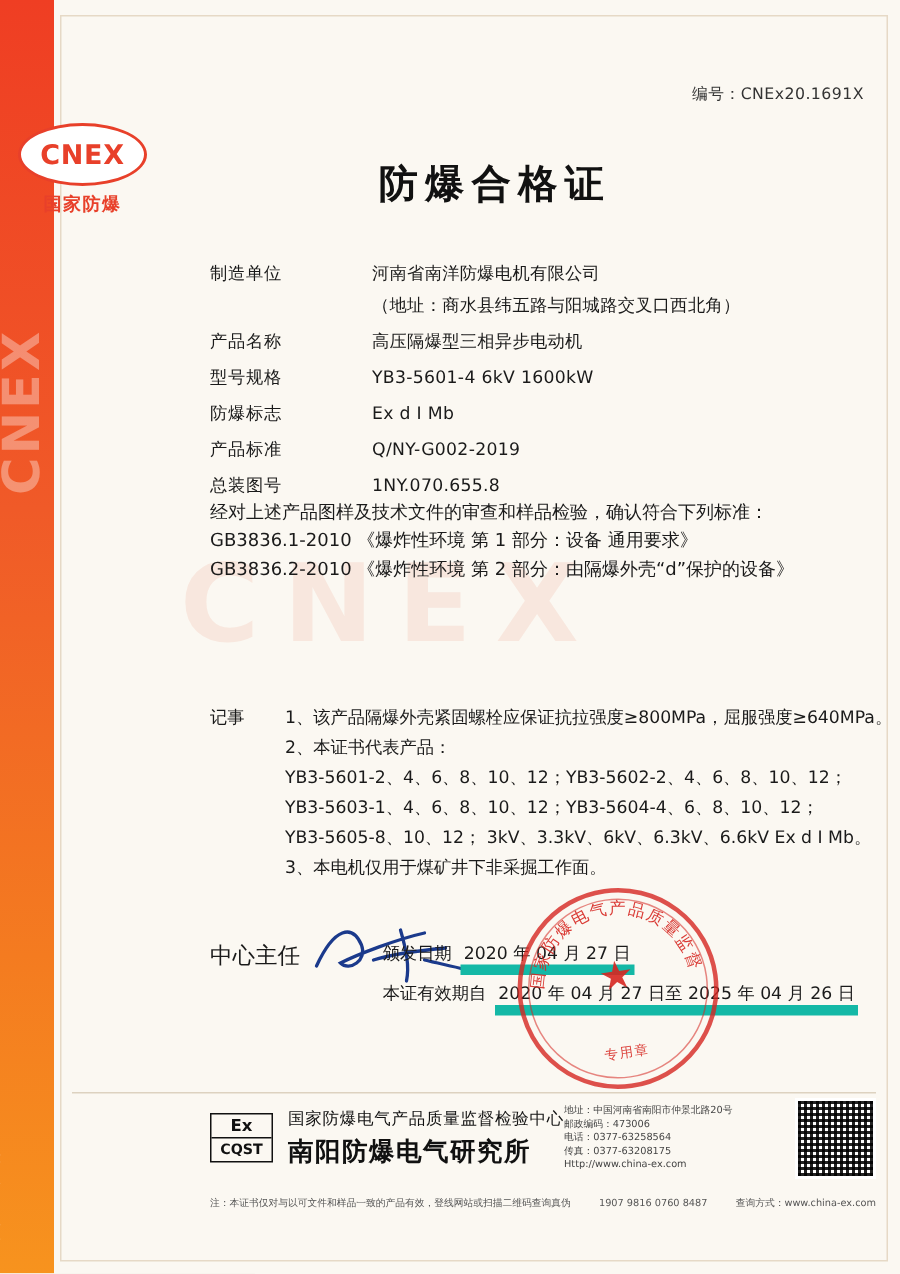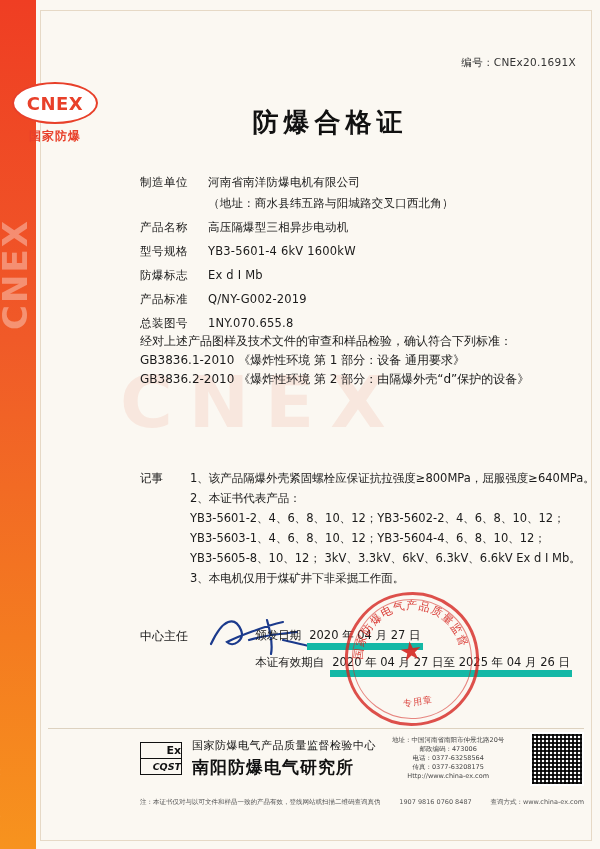--- a/index.html
+++ b/index.html
@@ -76,39 +76,39 @@
     text-align:center;
     font-size:26px;font-weight:bold;color:#111;letter-spacing:5px;
     padding-left:60px;
   }
   
   .fields{
     position:absolute;left:140px;top:175px;width:420px;
   }
   .row{display:flex;margin-bottom:9px;font-size:11.5px;color:#1a1a1a;line-height:15px;}
   .row .lab{width:68px;flex:0 0 68px;letter-spacing:.5px;}
-  .row .val{flex:1;letter-spacing:.2px;}
+  .row .val{flex:1;letter-spacing:.2px;margin-left:40px;}
   .row .val .sub{display:block;margin-top:6px;}
   
   .standards{
     position:absolute;left:140px;top:332px;width:430px;
     font-size:12px;color:#1a1a1a;line-height:19px;
   }
   .standards div{white-space:nowrap;}
   
   .notes{
     position:absolute;left:140px;top:468px;width:440px;
     font-size:11.5px;color:#1a1a1a;line-height:20px;
   }
   .notes .lab{position:absolute;left:0;top:0;width:50px;}
   .notes .body{margin-left:50px;}
   .notes .body div{white-space:nowrap;}
   
   .sig-left{
-    position:absolute;left:140px;top:628px;font-size:12px;color:#1a1a1a;text-align:center;
+    position:absolute;left:140px;top:628px;font-size:15px;color:#1a1a1a;text-align:center;
   }
   .sig-scribble{
     position:absolute;left:205px;top:610px;width:110px;height:48px;
   }
   .dates{
     position:absolute;right:28px;top:628px;text-align:left;font-size:11.5px;color:#1a1a1a;
   }
   .dates .drow{margin-bottom:12px;white-space:nowrap;}
   .dates .dlab{margin-right:6px;}
   .dates .dval{border-bottom:7px solid #14b8a6;padding:0 2px 1px 2px;}
@@ -139,28 +139,28 @@
   .seal svg text{font-family:"DejaVu Sans","Liberation Sans",sans-serif;}
   
   .foot-line{
     position:absolute;left:48px;right:16px;top:728px;border-top:1px solid #ddd2c0;
   }
   
   .footer{
     position:absolute;left:140px;top:736px;right:16px;display:flex;align-items:center;
   }
   .ex-box{
-    width:40px;border:1.5px solid #111;text-align:right;font-size:11px;font-weight:bold;
+    width:40px;border:1.5px solid #111;text-align:center;font-size:11px;font-weight:bold;
     color:#111;margin-right:10px;line-height:15px;
   }
-  .ex-box .b2{border-top:1.5px solid #111;font-size:9.5px;font-style:italic;}
+  .ex-box .b2{border-top:1.5px solid #111;font-size:9.5px;}
   .foot-names .n1{font-size:11px;color:#111;letter-spacing:.5px;margin-bottom:3px;}
   .foot-names .n2{font-size:17px;font-weight:bold;color:#111;letter-spacing:1px;}
   .foot-addr{
-    margin-left:16px;font-size:6.5px;color:#444;line-height:9px;white-space:nowrap;text-align:center;
+    margin-left:0;font-size:6.5px;color:#444;line-height:9px;white-space:nowrap;
   }
   .qr{
     position:absolute;right:16px;top:732px;width:50px;height:50px;
     background:
       repeating-linear-gradient(0deg,#222 0 2px,#fff 2px 4px),
       repeating-linear-gradient(90deg,#222 0 2px,#fff 2px 4px);
     background-blend-mode:multiply;
     border:2px solid #fff;
   }
   

